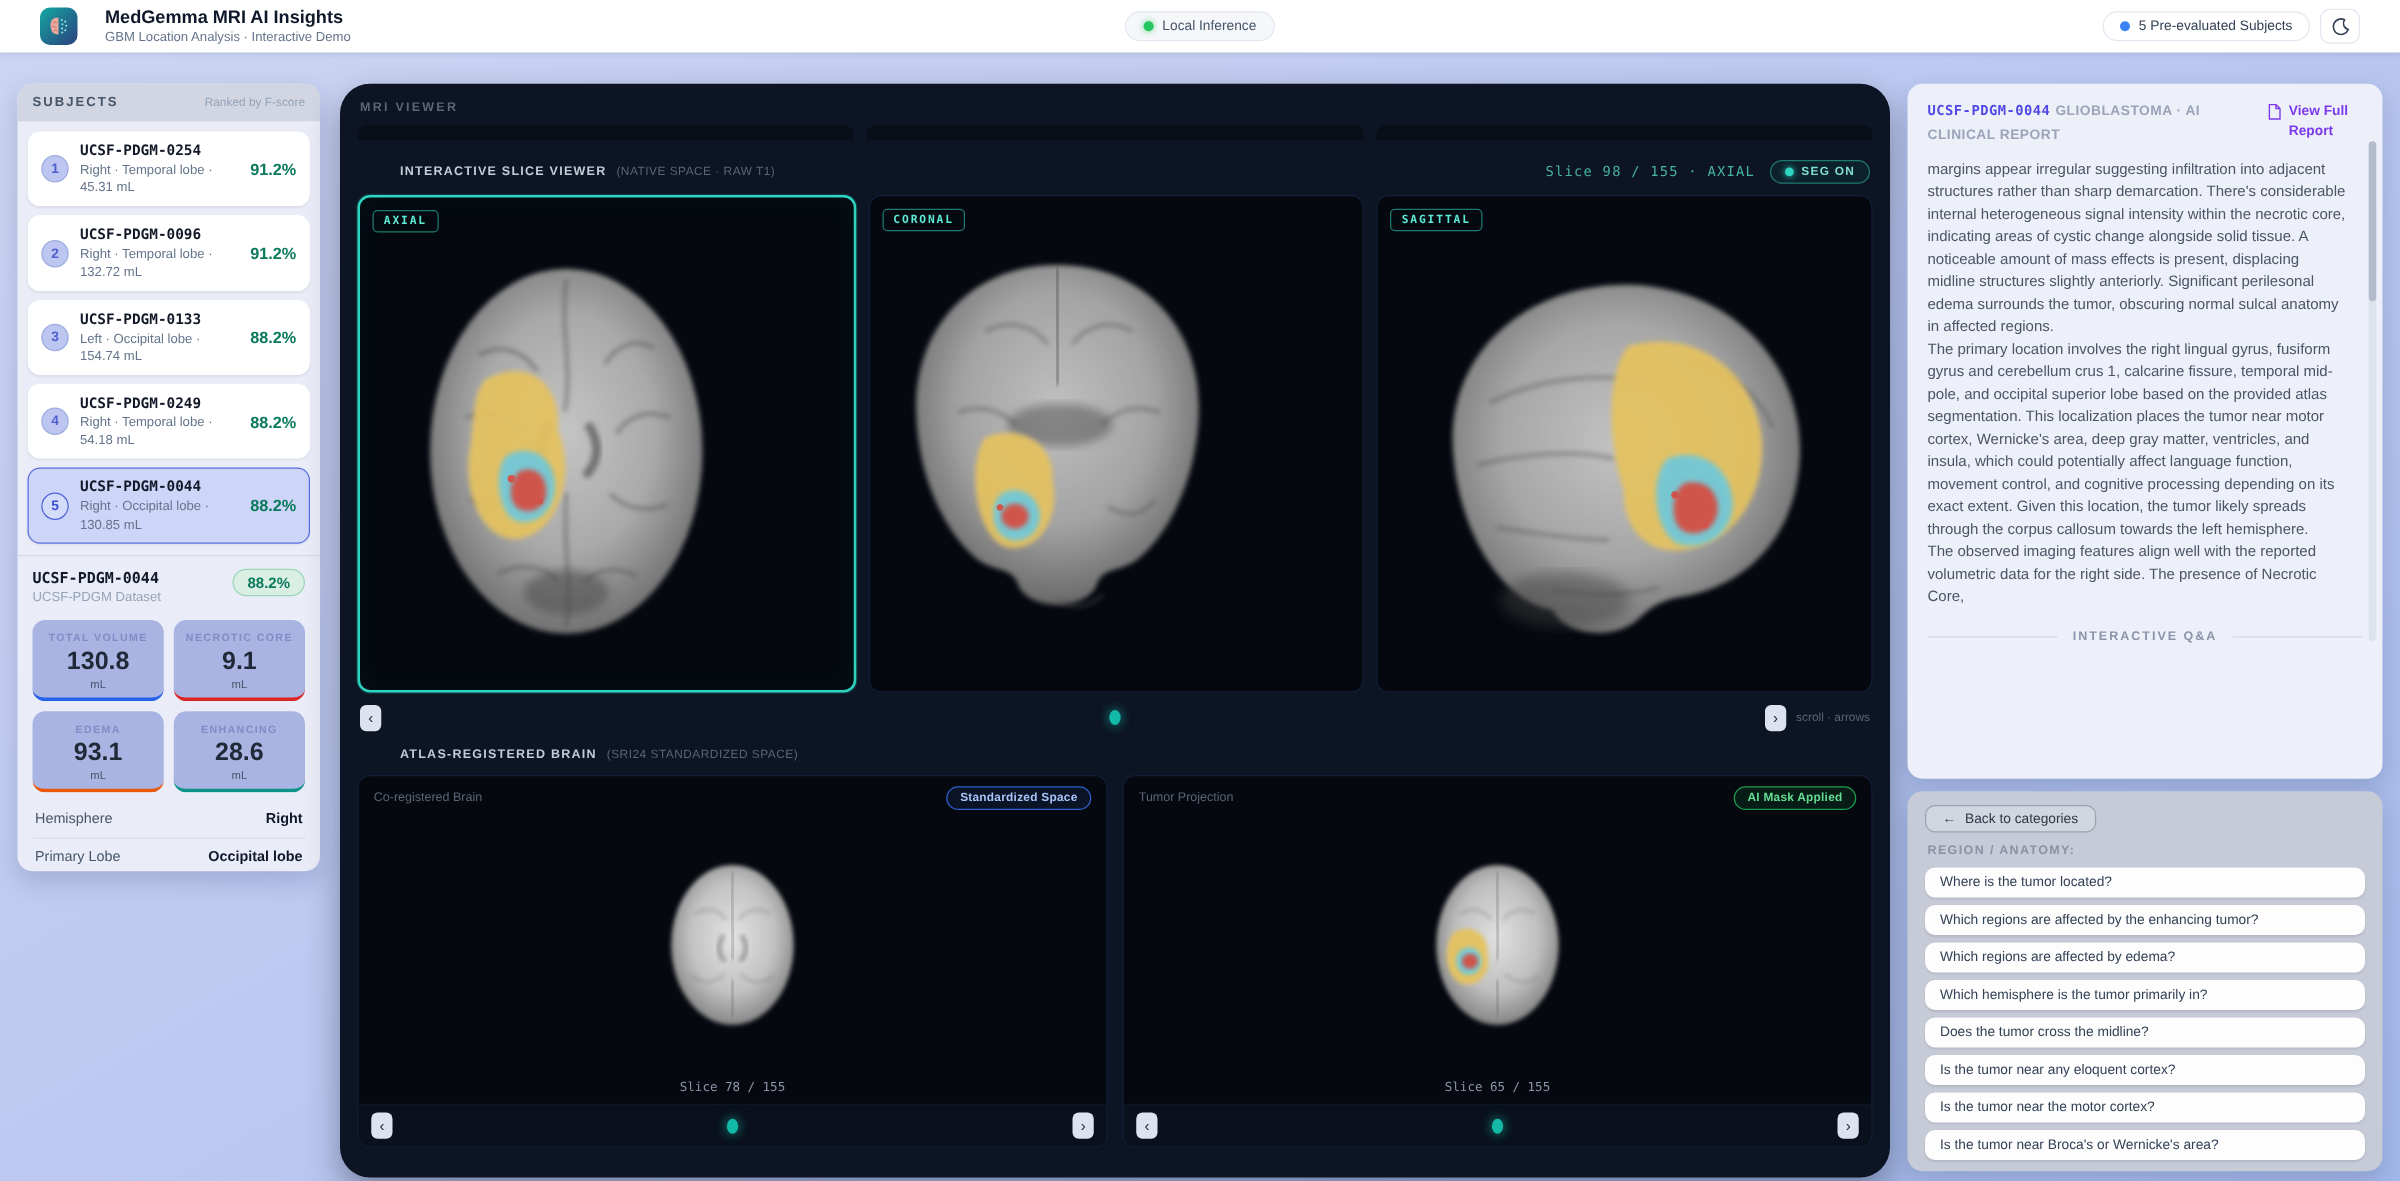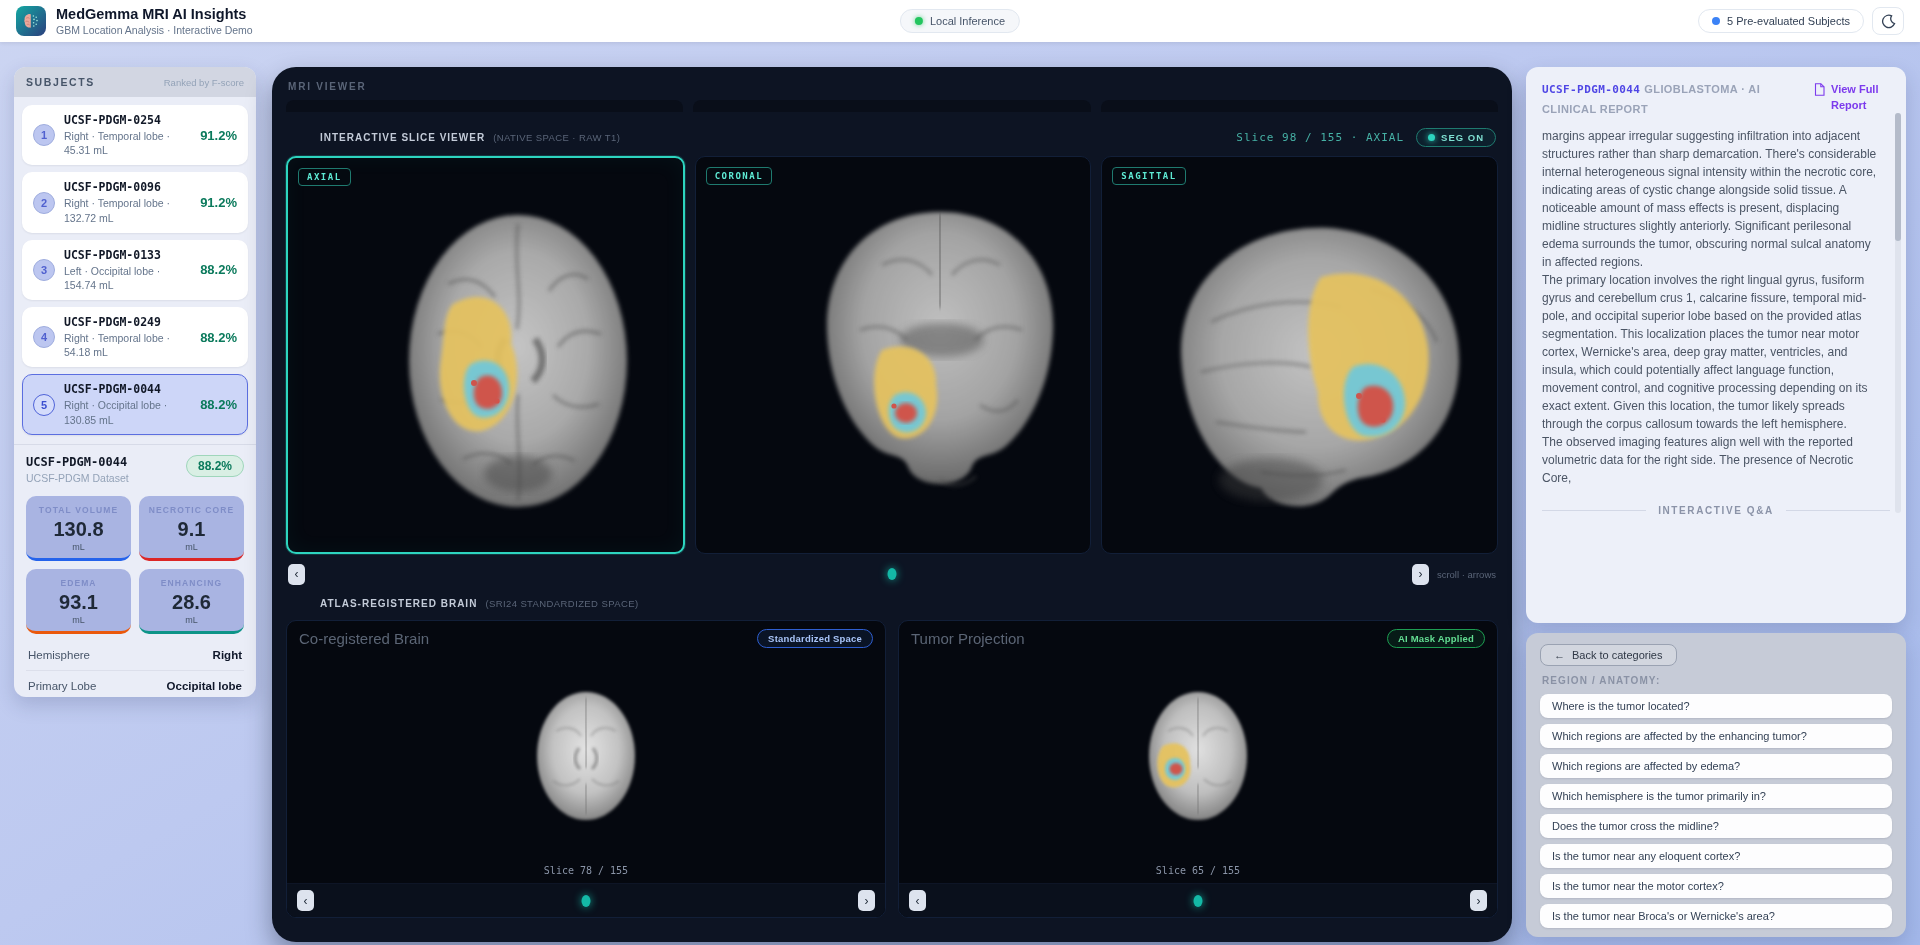--- a/index.html
+++ b/index.html
@@ -6,21 +6,21 @@
   html,body { width:1920px; height:945px; overflow:hidden; }
   body {
     font-family:"Liberation Sans", sans-serif;
     background:linear-gradient(150deg,#ccd5f2 0%,#bdc9f0 45%,#a3b8ea 100%);
     color:#0f172a;
   }
   .mono { font-family:"DejaVu Sans Mono", monospace; }
 
   
   .app-header { position:absolute; top:0; left:0; width:1920px; height:42px; background:#ffffff;
-    box-shadow:0 1px 4px rgba(15,23,42,.10); display:flex; align-items:center; padding:0 16px; z-index:10; }
+    box-shadow:0 1px 4px rgba(15,23,42,.10); display:flex; align-items:center; padding:0 32px; z-index:10;gap:12px; }
   .logo { width:30px; height:30px; border-radius:8px; background:linear-gradient(135deg,#13a8a2,#2b3f7e);
     display:flex; align-items:center; justify-content:center; flex:none; }
   .title-block { margin-left:10px; }
   .app-title { font-size:14.5px; font-weight:700; color:#0f172a; line-height:1.2; }
   .app-subtitle { font-size:10.5px; color:#64748b; margin-top:1px; }
   .center-badge { position:absolute; left:50%; transform:translateX(-50%); display:flex; align-items:center; gap:7px;
     background:#f5f7fa; border:1px solid #e2e8f0; border-radius:14px; padding:5px 14px; font-size:11px; color:#475569; }
   .dot { width:8px; height:8px; border-radius:50%; }
   .dot-green { background:#22c55e; box-shadow:0 0 5px rgba(34,197,94,.7); }
   .dot-blue  { background:#3b82f6; }
@@ -76,37 +76,37 @@
   .section-row { display:flex; align-items:center; margin:0 2px 8px; height:22px; }
   .sec-title { font-size:10px; font-weight:700; letter-spacing:1px; color:#c3cbd8;margin-left:32px; }
   .sec-sub { font-size:9.5px; color:#5a6578; margin-left:8px; letter-spacing:.4px; }
   .slice-info { margin-left:auto; font-family:"DejaVu Sans Mono", monospace; font-size:11px; color:#46b1a5; letter-spacing:1px; }
   .seg-pill { display:flex; align-items:center; gap:6px; margin-left:12px; border:1px solid #1f7a6f;
     background:rgba(20,184,166,.08); color:#7fe0d2; font-size:9.5px; font-weight:700; letter-spacing:1px;
     padding:3px 11px; border-radius:12px; cursor:pointer; }
   .seg-dot { width:7px; height:7px; border-radius:50%; background:#2dd4bf; box-shadow:0 0 6px #2dd4bf; }
   .slice-row { display:flex; gap:10px; height:398px; }
   .slice-panel { flex:1; background:#05080f; border:1px solid #121f38; border-radius:10px; position:relative;
-    overflow:hidden; display:flex; align-items:center; justify-content:flex-end; cursor:pointer; }
+    overflow:hidden; display:flex; align-items:center; justify-content:flex-start; cursor:pointer; }
   .slice-panel.active { border:2px solid #2dd4bf; box-shadow:0 0 0 1px rgba(45,212,191,.18), inset 0 0 22px rgba(45,212,191,.05); }
   .view-badge { position:absolute; top:10px; left:10px; border:1px solid #1f7a6f; background:rgba(5,10,16,.85);
     color:#5eead4; font-family:"DejaVu Sans Mono", monospace; font-size:9px; font-weight:700; letter-spacing:1.5px;
     padding:3px 8px; border-radius:4px; }
   .nav-row { display:flex; align-items:center; margin:9px 2px 7px; height:22px; position:relative; }
   .nav-btn { width:17px; height:21px; border-radius:5px; background:#dde3ee; color:#1f2937; font-size:12px;
     display:flex; align-items:center; justify-content:center; cursor:pointer; flex:none; }
   .nav-dot { position:absolute; left:50%; transform:translateX(-50%); width:9px; height:12px; border-radius:50%;
     background:#14b8a6; box-shadow:0 0 9px rgba(20,184,166,.85); }
   .push { margin-left:auto; }
   .scroll-hint { margin-left:8px; font-size:9.5px; color:#5a6578; }
   .atlas-row { display:flex; gap:12px; margin-top:6px; height:298px; }
   .atlas-panel { flex:1; background:#05080f; border:1px solid #121f38; border-radius:10px; display:flex;
     flex-direction:column; overflow:hidden; cursor:pointer; }
   .ap-head { display:flex; justify-content:space-between; align-items:center; padding:8px 12px 4px; }
-  .ap-title { font-size:15px; color:#5b6575; }
+  .ap-title { font-size:10px; color:#5b6575; }
   .ap-badge { padding:3px 10px; border-radius:11px; font-size:9.5px; font-weight:700; letter-spacing:.2px; }
   .ap-badge.blue  { border:1px solid #2f5fd0; color:#a8c4f8; background:rgba(59,130,246,.10); }
   .ap-badge.green { border:1px solid #1e9e52; color:#63dd92; background:rgba(34,197,94,.10); }
   .ap-body { flex:1; display:flex; flex-direction:column; align-items:center; justify-content:flex-end; }
   .ap-body svg { margin:auto; }
   .ap-caption { font-family:"DejaVu Sans Mono", monospace; font-size:10px; color:#8b95a8; margin-bottom:7px; }
   .ap-nav { height:34px; background:#0a101c; border-top:1px solid #0e1526; display:flex; align-items:center;
     padding:0 10px; position:relative; }
 
   

